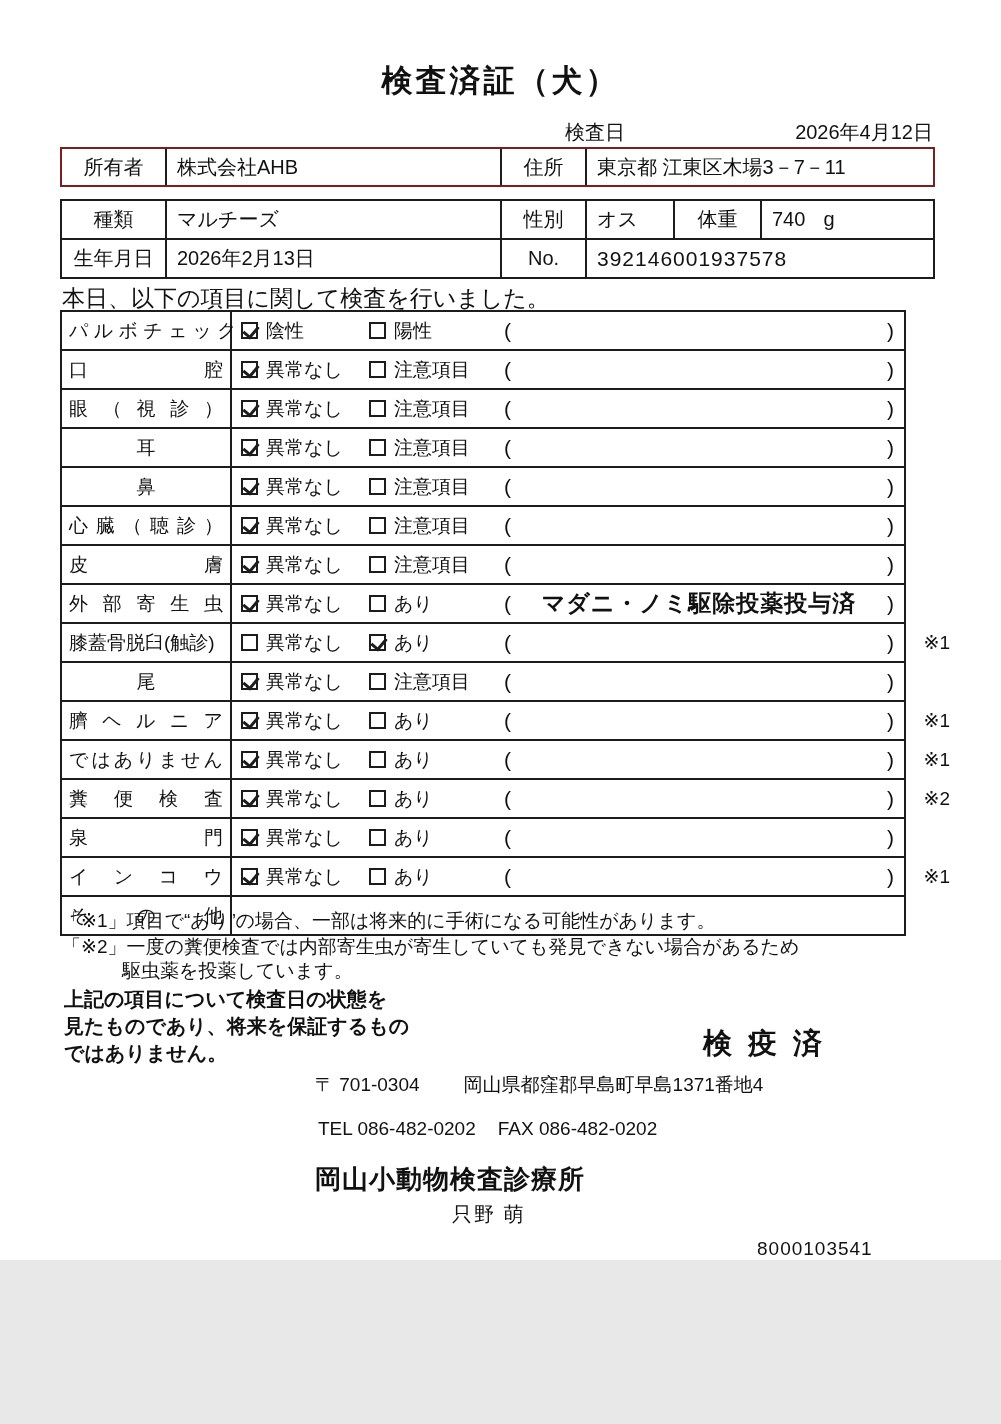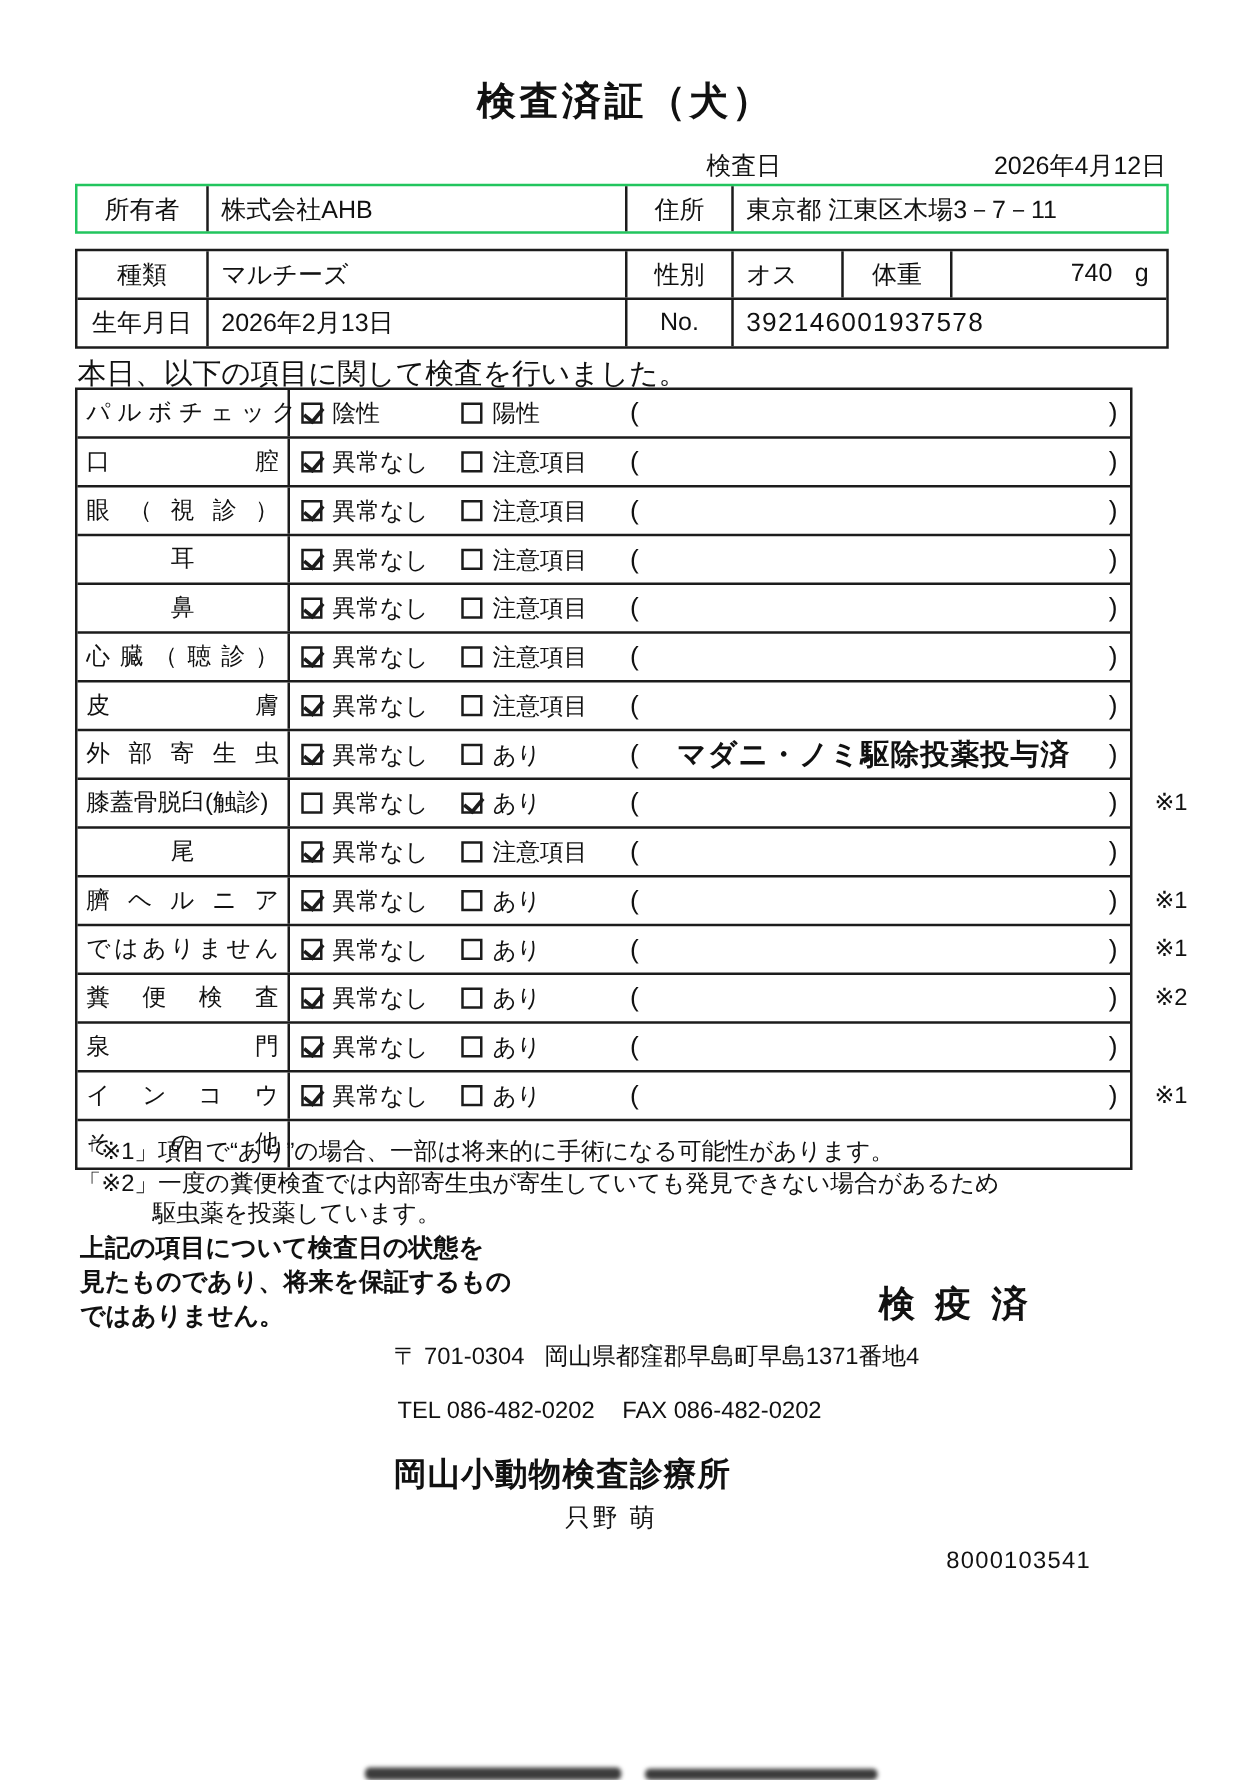--- a/index.html
+++ b/index.html
@@ -1,39 +1,39 @@
 <!DOCTYPE html>
 <html><head>
 <meta charset="utf-8">
 <style>
   html,body{margin:0;padding:0;background:#e8e8e8;}
   .page{
-    position:relative;width:1001px;height:1424px;background:#ffffff;
+    position:relative;width:1001px;height:1260px;background:#ffffff;
     font-family:"Liberation Sans","DejaVu Sans",sans-serif;color:#111;overflow:hidden;
   }
   
   .title{position:absolute;left:0;top:60px;width:100%;margin:0;text-align:center;
     font-size:31px;font-weight:bold;letter-spacing:3px;}
   
   .exam-date{position:absolute;left:565px;top:119px;width:368px;display:flex;
     justify-content:space-between;font-size:20px;align-items:center;}
   
   .owner-table{position:absolute;left:60px;top:147px;width:875px;height:40px;
     display:grid;grid-template-columns:105px 335px 85px 1fr;
-    border:2px solid #22c55e;box-sizing:border-box;}
+    border:2px solid #7f1d1d;box-sizing:border-box;}
   .pet-table{position:absolute;left:60px;top:199px;width:875px;
     border:2px solid #1c1c1c;box-sizing:border-box;}
   .pet-row{display:grid;height:37px;}
   .pet-row.r1{grid-template-columns:105px 335px 85px 88px 87px 1fr;border-bottom:2px solid #1c1c1c;}
   .pet-row.r2{grid-template-columns:105px 335px 85px 1fr;}
   .cell{border-right:2px solid #1c1c1c;display:flex;align-items:center;
     padding:0 10px;font-size:20px;box-sizing:border-box;white-space:nowrap;}
   .cell.hdr{justify-content:center;padding:0 4px;}
   .cell.last{border-right:none;}
-  .cell.weight{justify-content:flex-end;gap:18px;padding-right:14px;}
+  .cell.weight{justify-content:flex-start;gap:18px;padding-right:14px;}
   .cell.num{font-size:21px;letter-spacing:1px;}
   
   .intro{position:absolute;left:62px;top:283px;font-size:23px;}
   
   .cl-table{position:absolute;left:60px;top:310px;width:842px;
     border:2px solid #1c1c1c;box-sizing:content-box;}
   .cl-row{display:flex;height:37px;border-bottom:2px solid #1c1c1c;position:relative;}
   .cl-row:last-child{border-bottom:none;}
   .cl-label{flex:0 0 170px;width:170px;height:100%;border-right:2px solid #1c1c1c;
     box-sizing:border-box;padding:7px 7px 0 7px;font-size:19px;line-height:23px;white-space:nowrap;}
@@ -56,21 +56,21 @@
   
   .note{position:absolute;left:62px;font-size:19px;}
   .note.n1{top:908px;}
   .note.n2{top:934px;}
   .note.n3{top:958px;left:122px;}
   
   .disclaimer{position:absolute;left:64px;top:986px;font-size:20px;font-weight:bold;line-height:27px;}
   
   .stamp{position:absolute;left:703px;top:1024px;font-size:29px;font-weight:bold;letter-spacing:4px;}
   
-  .addr{position:absolute;left:315px;top:1072px;font-size:19px;display:flex;gap:16px;}
+  .addr{position:absolute;left:315px;top:1072px;font-size:19px;display:flex;gap:44px;}
   .telfax{position:absolute;left:318px;top:1118px;font-size:19px;display:flex;gap:22px;align-items:center;}
   .clinic-name{position:absolute;left:315px;top:1162px;font-size:26px;font-weight:bold;letter-spacing:1px;}
   .inspector{position:absolute;left:452px;top:1201px;font-size:20px;letter-spacing:2px;}
   .serial{position:absolute;left:757px;top:1238px;font-size:19px;letter-spacing:1px;}
   
   .artifact{position:absolute;background:#3c3c3c;filter:blur(1.5px);border-radius:4px;}
   .artifact.a1{left:292px;top:1414px;width:205px;height:10px;}
   .artifact.a2{left:516px;top:1415px;width:186px;height:9px;}
 </style>
 </head>

